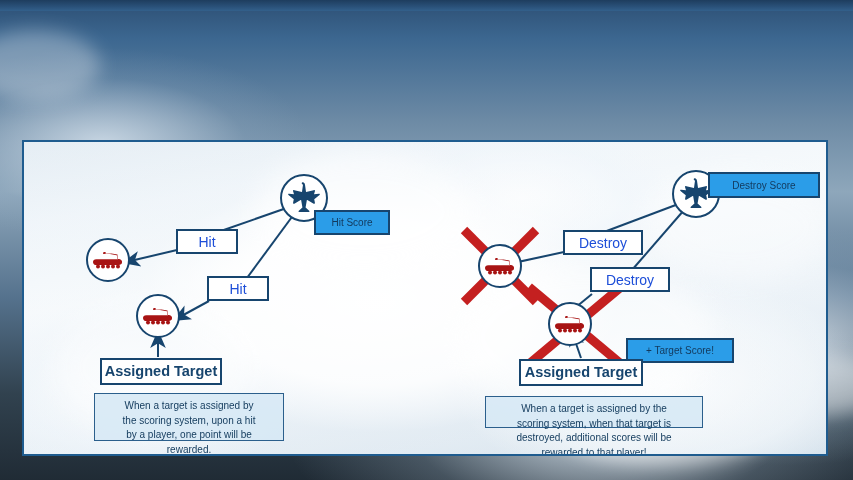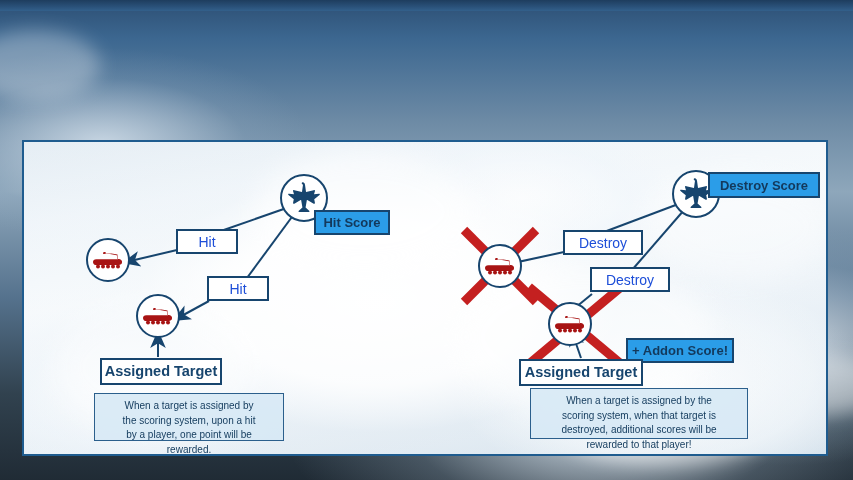--- a/index.html
+++ b/index.html
@@ -52,21 +52,21 @@
   
   svg.diagram{position:absolute;left:0;top:0;width:806px;height:316px;overflow:visible;}
 
   
   .lbl{position:absolute;box-sizing:border-box;display:flex;align-items:center;justify-content:center;
     border:2px solid #17456e;background:#ffffff;color:#1d4ed8;
     font-size:14px;line-height:1;white-space:nowrap;}
   .lbl.nv{color:#17456e;font-weight:bold;font-size:14.5px;text-align:right;}
   .badge{position:absolute;box-sizing:border-box;display:flex;align-items:center;justify-content:center;
     border:2px solid #17456e;background:#2b9de8;color:#13395c;
-    font-weight:bold;font-size:13px;white-space:nowrap;}
+    font-weight:normal;font-size:10px;white-space:nowrap;}
   .caption{position:absolute;box-sizing:border-box;
     border:1px solid #2b5f8c;background:rgba(214,232,245,.88);
     color:#123a5c;font-size:10px;line-height:1.45;text-align:center;
     padding:5px 22px;}
 
   
   .circ{position:absolute;border-radius:50%;background:#ffffff;border:2px solid #17456e;
     box-sizing:border-box;display:flex;align-items:center;justify-content:center;overflow:hidden;}
   .circ svg{display:block;}
 </style>
@@ -186,20 +186,20 @@
         <path fill="#a81414" d="M16 8h6l1-4h4l1 4h8l16 3v8H6c-2 0-4 2-4 5s2 6 5 6h46c3 0 6-2.4 6-6s-2.6-6-6-6h-2V9l-12-2"></path>
         <rect x="4" y="19" width="56" height="10" rx="5" fill="#a81414"></rect>
         <circle cx="12" cy="33" r="4" fill="#a81414"></circle>
           <circle cx="22" cy="33" r="4" fill="#a81414"></circle>
         <circle cx="32" cy="33" r="4" fill="#a81414"></circle>
           <circle cx="42" cy="33" r="4" fill="#a81414"></circle>
         <circle cx="52" cy="33" r="4" fill="#a81414"></circle>
       </svg>
     </div>
 
-    <div class="badge" style="left:602px;top:196px;width:108px;height:25px;">+ Addon Score!</div>
+    <div class="badge" style="left:602px;top:196px;width:108px;height:25px;">+ Target Score!</div>
 
     <div class="lbl nv" style="left:495px;top:217px;width:124px;height:27px;">Assigned Target</div>
 
-    <div class="caption" style="left:461px;top:246px;width:218px;height:51px;margin-left:45px;">When a target is assigned by the scoring system, when that target is destroyed, additional scores will be rewarded to that player!</div>
+    <div class="caption" style="left:461px;top:254px;width:218px;height:32px;">When a target is assigned by the scoring system, when that target is destroyed, additional scores will be rewarded to that player!</div>
 
   </div>
 </div>
 
 </body></html>

